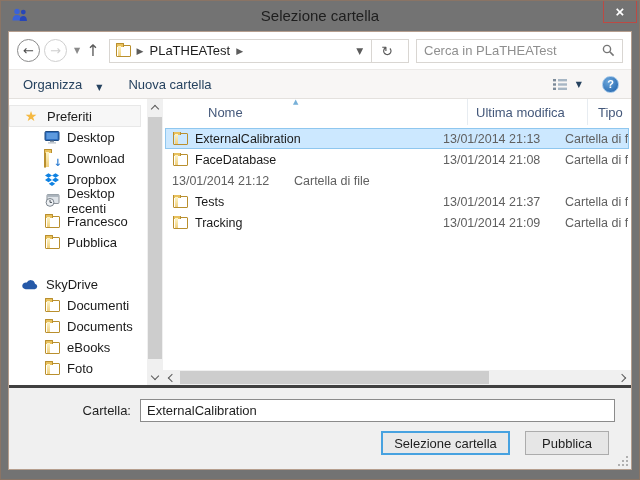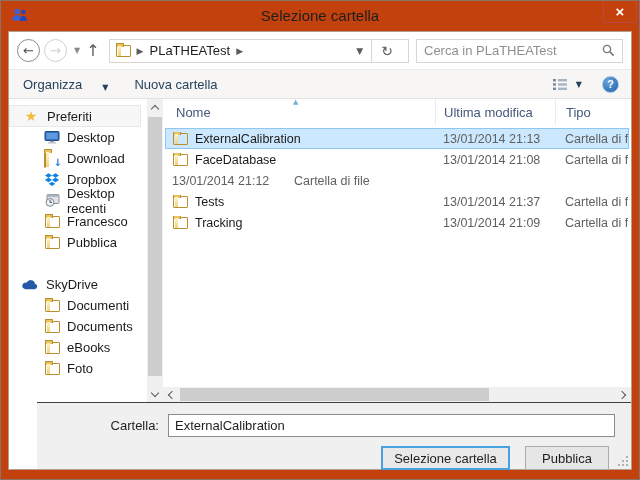--- a/index.html
+++ b/index.html
@@ -1,21 +1,21 @@
 <!DOCTYPE html>
 <html><head>
 <meta charset="utf-8">
 <style>
   * { box-sizing: border-box; margin: 0; padding: 0; }
   body { font-family: "Liberation Sans", sans-serif; background: #555; }
   .g { font-family: "DejaVu Sans", sans-serif; }
 
   .window {
     position: relative; width: 640px; height: 480px;
-    background: #c2410c; border: 1px solid #8a7465; overflow: hidden;
+    background: #737373; border: 1px solid #8a7465; overflow: hidden;
     font-family: "Liberation Sans", sans-serif;
   }
 
   
   .titlebar { position: absolute; top: 0; left: 0; right: 0; height: 30px; }
   .app-icon { position: absolute; left: 10px; top: 6px; width: 18px; height: 17px; }
   .title { position: absolute; left: 0; right: 0; top: 6px; text-align: center;
            font-size: 15px; color: #1e1e1e; }
   .close-btn { position: absolute; right: 2px; top: 0; width: 34px; height: 22px;
 ial    background: #cd5b55; color: #fff; display: flex; align-items: center; justify-content: center;
@@ -42,21 +42,21 @@
   .searchbox { width: 207px; height: 24px; border: 1px solid #d9d6d2; display: flex;
     align-items: center; padding: 0 7px; margin-left: 7px; flex: none; }
   .searchbox input { border: none; outline: none; flex: 1; font-size: 13px; min-width: 0;
     font-family: "Liberation Sans", sans-serif; color: #1e1e1e; }
   .searchbox input::placeholder { color: #8f8f8f; opacity: 1; }
 
   
   .toolbar { height: 30px; background: #f8f6f5; border-top: 1px solid #eceae8;
     border-bottom: 1px solid #e4e1de; display: flex; align-items: center;
     padding: 0 12px 0 14px; flex: none; font-size: 13px; color: #26425f; }
-  .tb-item { display: flex; align-items: flex-end; gap: 20px; }
+  .tb-item { display: flex; align-items: flex-end; gap: 14px; }
   .tb-caret { font-size: 8px; color: #26425f; }
   .tb-newfolder { margin-left: 26px; }
   .tb-right { margin-left: auto; display: flex; align-items: center; gap: 8px; }
   .help-circle { width: 17px; height: 17px; border-radius: 50%; margin-left: 12px;
     background: radial-gradient(circle at 35% 30%, #6aa6dc, #1d5fa8); color: #fff;
     font-size: 11px; font-weight: bold; display: flex; align-items: center; justify-content: center;
     border: 1px solid #9cc3e8; }
 
   
   .browser { flex: 1; display: flex; min-height: 0; position: relative; }
@@ -87,39 +87,39 @@
   .chev { width: 6px; height: 6px; border-right: 1.5px solid #5a5a5a; border-bottom: 1.5px solid #5a5a5a; display: block; }
   .chev.up { transform: rotate(-135deg); margin-top: 4px; }
   .chev.down { transform: rotate(45deg); margin-bottom: 3px; }
   .chev.left { transform: rotate(135deg); margin-left: 3px; }
   .chev.right { transform: rotate(-45deg); margin-right: 3px; }
 
   
   .filelist { flex: 1; min-width: 0; position: relative; display: flex; flex-direction: column; }
   .list-header { height: 26px; display: flex; font-size: 13px; color: #44587a; flex: none; position: relative; }
   .hcell { display: flex; align-items: center; border-right: 1px solid #e7ecf1; }
-  .hcell.c-name { width: 273px; padding-left: 13px; }
+  .hcell.c-name { width: 273px; padding-left: 13px; margin-left: 32px; }
   .hcell.c-mod { width: 120px; padding-left: 8px; }
   .hcell.c-type { flex: 1; padding-left: 10px; border-right: none; }
   .sort-ind { position: absolute; top: -1px; left: 130px; font-size: 7px; color: #77b0d8; }
 
   .rows { flex: 1; padding: 3px 2px 0 2px; overflow: hidden; }
   .row { height: 21px; display: flex; align-items: center; font-size: 12.5px; border: 1px solid transparent; }
   .row.selected { background: #cce8ff; border-color: #8fc7ef; }
   .cell { white-space: nowrap; overflow: hidden; }
   .cell.name { width: 271px; padding-left: 7px; color: #1a1a1a; display: flex; align-items: center; gap: 7px; }
   .cell.mod { width: 120px; padding-left: 6px; color: #606060; }
   .cell.type { flex: 1; padding-left: 8px; color: #606060; }
 
   .hscroll { position: absolute; left: 0; right: 0; bottom: 0; height: 15px; background: #f0f0f0; }
   .hscroll .thumb { position: absolute; top: 1px; bottom: 1px; left: 17px; width: 66%; background: #cdcdcd; }
   .hsb-btn { position: absolute; top: 0; bottom: 0; width: 15px; display: flex; align-items: center; justify-content: center; }
 
   
-  .footer { height: 67px; background: #f0f0f0; border-top: 1px solid #404040; flex: none; position: relative; margin-left: 28px; }
+  .footer { height: 84px; background: #f0f0f0; border-top: 3px solid #404040; flex: none; position: relative; }
   .f-row1 { display: flex; align-items: center; margin: 11px 16px 0 0; }
   .f-label { width: 131px; text-align: right; font-size: 13px; color: #1e1e1e; padding-right: 9px; flex: none; }
   .f-input { flex: 1; height: 23px; border: 1px solid #8b8b8b; font-size: 13px; padding: 0 6px;
     font-family: "Liberation Sans", sans-serif; color: #1e1e1e; background: #fff; outline: none; }
   .f-row2 { display: flex; justify-content: flex-end; gap: 15px; margin-top: 9px; padding-right: 22px; }
   .btn { height: 24px; background: #e6e6e6; border: 1px solid #acacac; font-size: 13px;
     color: #1e1e1e; font-family: "Liberation Sans", sans-serif; display: flex; align-items: center; justify-content: center; }
   .btn.default { width: 129px; border: 2px solid #47a2e0; background: #e9e9e9; }
   .btn.cancel { width: 84px; }
   .grip { position: absolute; right: 3px; bottom: 3px; width: 10px; height: 10px; }

